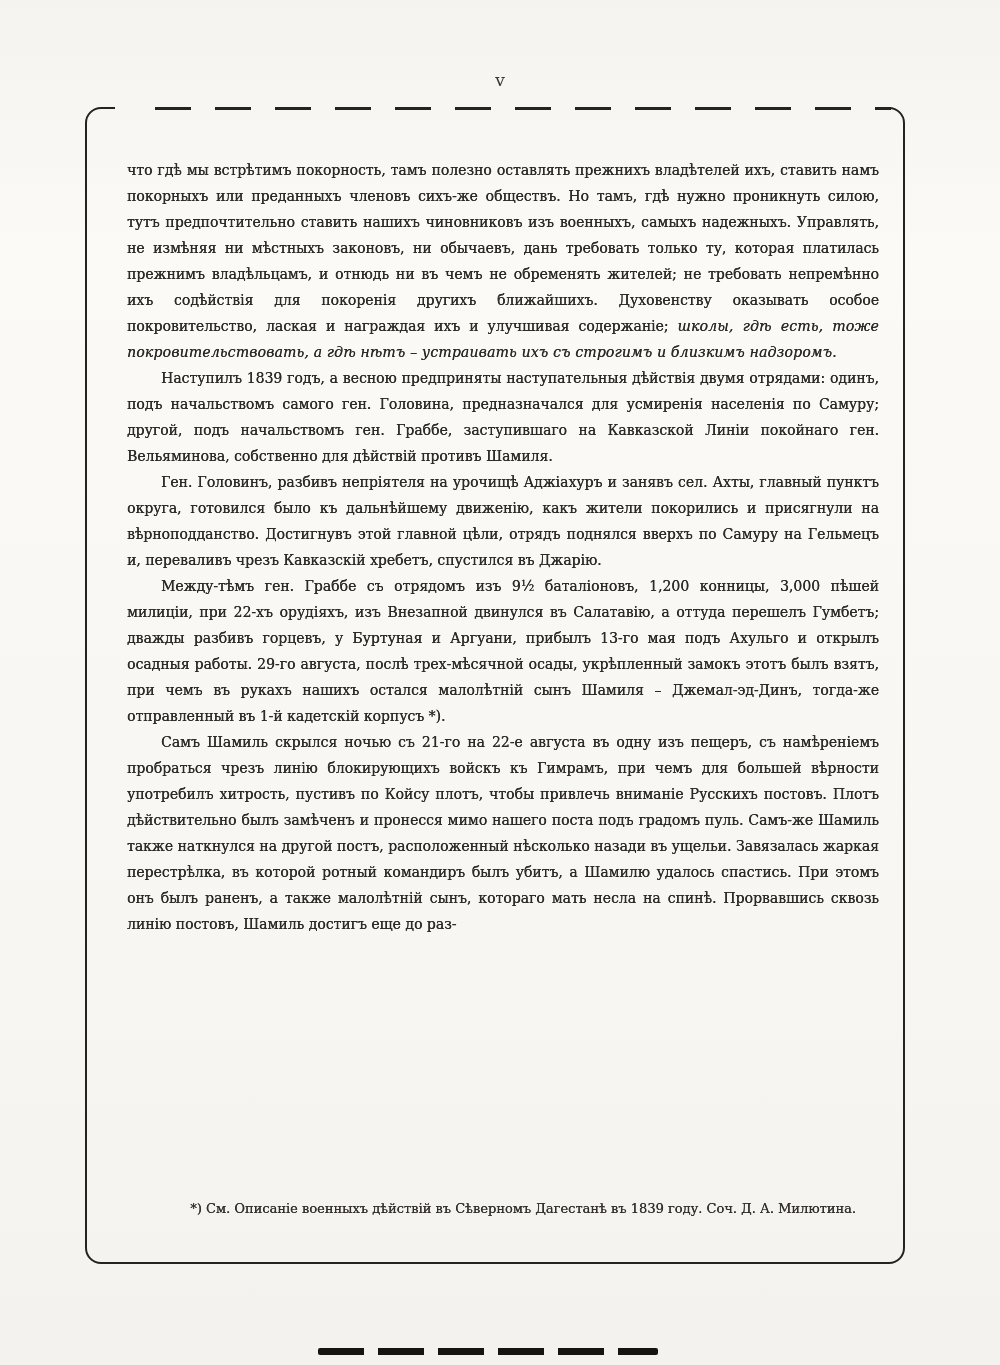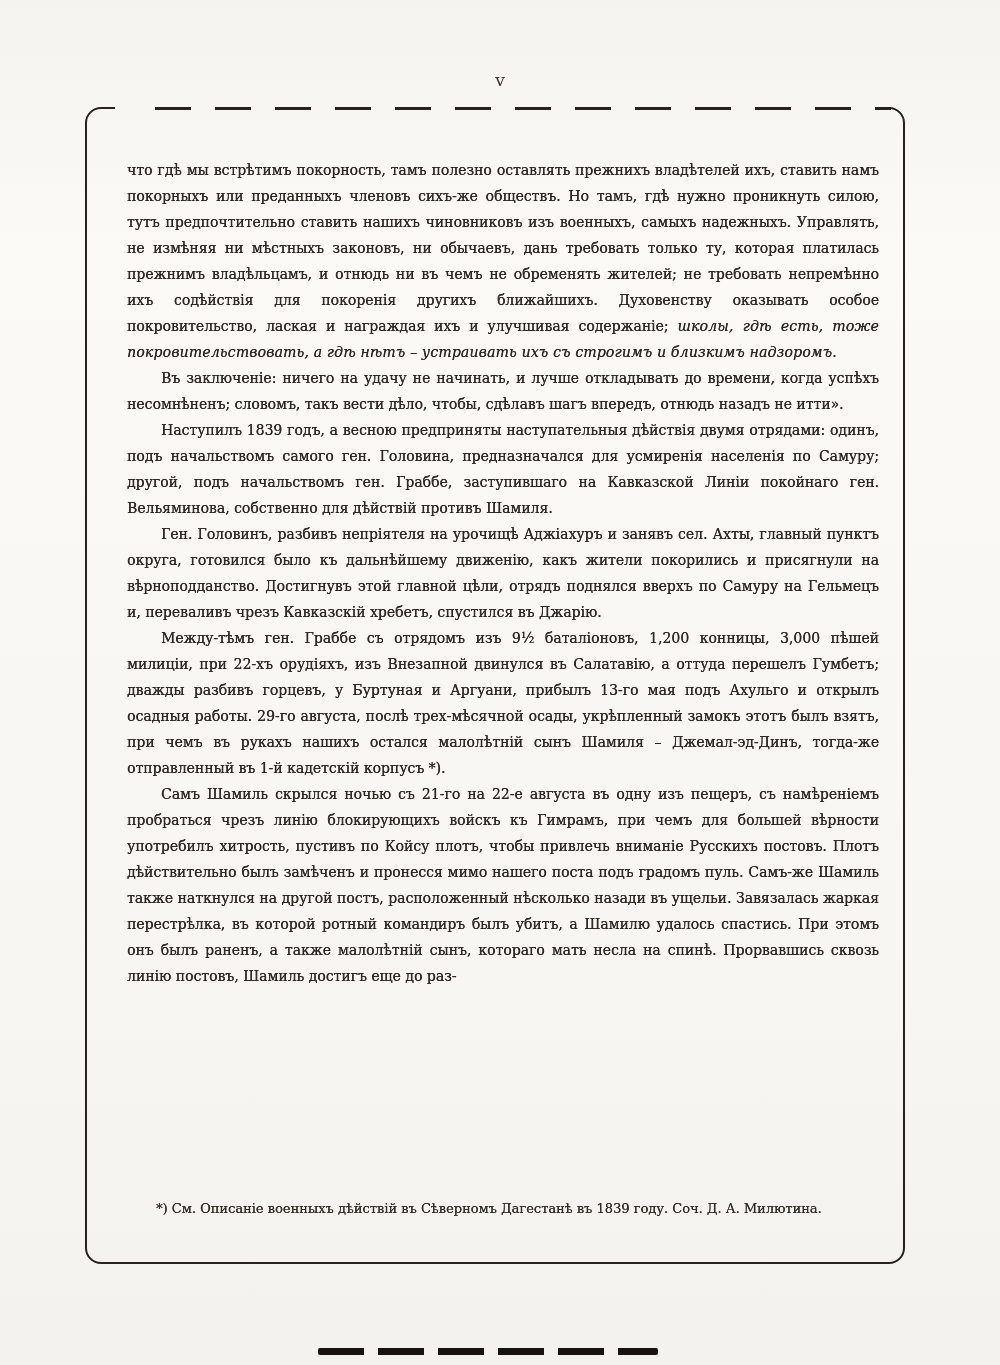--- a/index.html
+++ b/index.html
@@ -36,41 +36,41 @@
     font-size:14px;line-height:26px;text-align:justify;
     text-shadow:0.2px 0 0 currentColor;
   }
   .para{margin:0;}
   .para.indent{text-indent:34px;}
   .seg-italic{font-style:italic;letter-spacing:0.2px;}
   .footnote{
     position:absolute;left:156px;top:1200px;width:700px;
     font-size:13px;line-height:17px;color:#35302a;
     text-shadow:0.15px 0 0 currentColor;
+    text-align:right;
   }
   .bottom-mark{
     position:absolute;left:318px;top:1348px;width:340px;height:7px;
     background:repeating-linear-gradient(90deg,#161310 0 46px,transparent 46px 60px);
     border-radius:2px;
   }
 </style>
 </head>
 <body>
 
 <div class="page-number">v</div>
 
 <div class="frame">
   <div class="frame-top-mask"></div>
   <div class="frame-top-dashes"></div>
 </div>
 
 <div class="text-block">
   <div>
       <p class="para"><span class="seg-normal">что гдѣ мы встрѣтимъ покорность, тамъ полезно оставлять прежнихъ владѣтелей ихъ, ставить намъ покорныхъ или преданныхъ членовъ сихъ-же обществъ. Но тамъ, гдѣ нужно проникнуть силою, тутъ предпочтительно ставить нашихъ чиновниковъ изъ военныхъ, самыхъ надежныхъ. Управлять, не измѣняя ни мѣстныхъ законовъ, ни обычаевъ, дань требовать только ту, которая платилась прежнимъ владѣльцамъ, и отнюдь ни въ чемъ не обременять жителей; не требовать непремѣнно ихъ содѣйствія для покоренія другихъ ближайшихъ. Духовенству оказывать особое покровительство, лаская и награждая ихъ и улучшивая содержаніе; </span><span class="seg-italic">школы, гдѣ есть, тоже покровительствовать, а гдѣ нѣтъ – устраивать ихъ съ строгимъ и близкимъ надзоромъ.</span></p>
-      <p class="para indent"><span class="seg-normal">Въ заключеніе: ничего на удачу не начинать, и лучше откладывать до времени, когда успѣхъ несомнѣненъ; словомъ, такъ вести дѣло, чтобы, сдѣлавъ шагъ впередъ, отнюдь назадъ не итти».</span></p>
       <p class="para indent"><span class="seg-normal">Наступилъ 1839 годъ, а весною предприняты наступательныя дѣйствія двумя отрядами: одинъ, подъ начальствомъ самого ген. Головина, предназначался для усмиренія населенія по Самуру; другой, подъ начальствомъ ген. Граббе, заступившаго на Кавказской Линіи покойнаго ген. Вельяминова, собственно для дѣйствій противъ Шамиля.</span></p>
       <p class="para indent"><span class="seg-normal">Ген. Головинъ, разбивъ непріятеля на урочищѣ Аджіахуръ и занявъ сел. Ахты, главный пунктъ округа, готовился было къ дальнѣйшему движенію, какъ жители покорились и присягнули на вѣрноподданство. Достигнувъ этой главной цѣли, отрядъ поднялся вверхъ по Самуру на Гельмецъ и, переваливъ чрезъ Кавказскій хребетъ, спустился въ Джарію.</span></p>
       <p class="para indent"><span class="seg-normal">Между-тѣмъ ген. Граббе съ отрядомъ изъ 9½ баталіоновъ, 1,200 конницы, 3,000 пѣшей милиціи, при 22-хъ орудіяхъ, изъ Внезапной двинулся въ Салатавію, а оттуда перешелъ Гумбетъ; дважды разбивъ горцевъ, у Буртуная и Аргуани, прибылъ 13-го мая подъ Ахульго и открылъ осадныя работы. 29-го августа, послѣ трех-мѣсячной осады, укрѣпленный замокъ этотъ былъ взятъ, при чемъ въ рукахъ нашихъ остался малолѣтній сынъ Шамиля – Джемал-эд-Динъ, тогда-же отправленный въ 1-й кадетскій корпусъ *).</span></p>
       <p class="para indent"><span class="seg-normal">Самъ Шамиль скрылся ночью съ 21-го на 22-е августа въ одну изъ пещеръ, съ намѣреніемъ пробраться чрезъ линію блокирующихъ войскъ къ Гимрамъ, при чемъ для большей вѣрности употребилъ хитрость, пустивъ по Койсу плотъ, чтобы привлечь вниманіе Русскихъ постовъ. Плотъ дѣйствительно былъ замѣченъ и пронесся мимо нашего поста подъ градомъ пуль. Самъ-же Шамиль также наткнулся на другой постъ, расположенный нѣсколько назади въ ущельи. Завязалась жаркая перестрѣлка, въ которой ротный командиръ былъ убитъ, а Шамилю удалось спастись. При этомъ онъ былъ раненъ, а также малолѣтній сынъ, котораго мать несла на спинѣ. Прорвавшись сквозь линію постовъ, Шамиль достигъ еще до раз-</span></p>
     </div>
 </div>
 
 <div class="footnote">*) См. Описаніе военныхъ дѣйствій въ Сѣверномъ Дагестанѣ въ 1839 году. Соч. Д. А. Милютина.</div>
 
 <div class="bottom-mark"></div>

